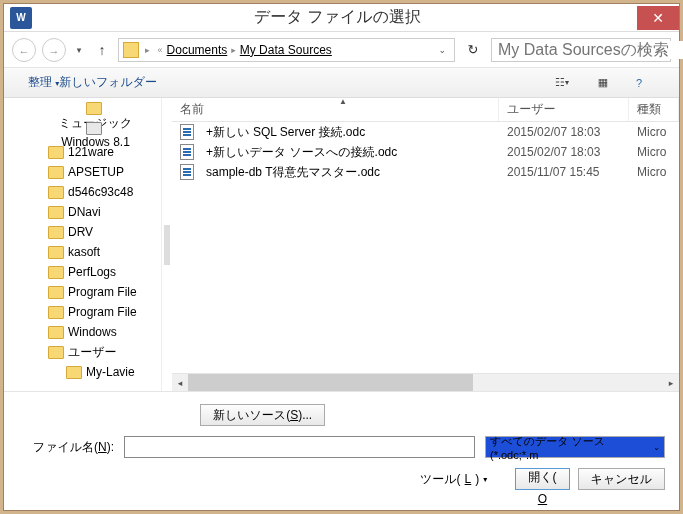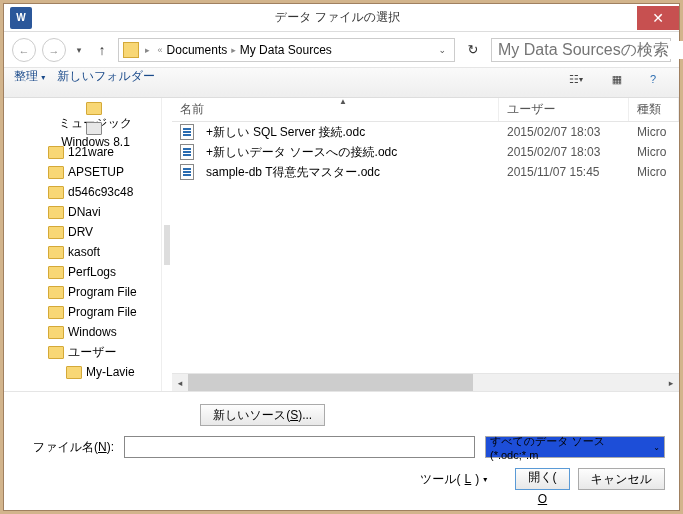--- a/index.html
+++ b/index.html
@@ -1,35 +1,35 @@
 <!DOCTYPE html>
 <html><head>
 <meta charset="utf-8">
 <style>
 * { box-sizing: border-box; margin: 0; padding: 0; font-family: "Meiryo UI", "Segoe UI", sans-serif; }
 body { width: 683px; height: 514px; background: #d2b48c; overflow: hidden; }
 .window { position: absolute; top: 3px; left: 3px; width: 677px; height: 508px; background: #fff; border: 1px solid #a08060; display: flex; flex-direction: column; }
 .titlebar { height: 28px; background: #fff; display: flex; align-items: center; border-bottom: 1px solid #ddd; }
 .app-icon { width: 22px; height: 22px; margin: 0 6px; background: #2b579a; border-radius: 2px; display: flex; align-items: center; justify-content: center; color: #fff; font-weight: bold; font-size: 10px; }
-.title { flex: 1; text-align: center; font-size: 12px; color: #333; }
+.title { flex: 1; text-align: center; font-size: 16px; color: #333; }
 .close-btn { width: 42px; height: 24px; background: #c75050; color: #fff; display: flex; align-items: center; justify-content: center; font-size: 14px; cursor: pointer; }
 .navbar { height: 36px; display: flex; align-items: center; padding: 0 8px; gap: 6px; border-bottom: 1px solid #e5e5e5; }
 .nav-btn { width: 24px; height: 24px; border: 1px solid #ccc; border-radius: 50%; display: flex; align-items: center; justify-content: center; font-size: 11px; color: #888; cursor: pointer; background: #fff; }
 .nav-dd { width: 14px; font-size: 9px; color: #555; cursor: pointer; text-align: center; }
 .up-btn { width: 20px; height: 20px; display: flex; align-items: center; justify-content: center; font-size: 14px; color: #333; cursor: pointer; }
 .breadcrumb { flex: 1; height: 24px; border: 1px solid #ccc; display: flex; align-items: center; padding: 0 4px; font-size: 12px; }
 .bc-icon { width: 16px; height: 16px; background: #f8d775; border: 1px solid #d4a938; margin-right: 2px; }
 .bc-sep { color: #888; padding: 0 4px; font-size: 9px; }
-.bc-item { cursor: pointer; }
+.bc-item { cursor: pointer; text-decoration: underline; }
 .bc-dd { margin-left: auto; color: #555; font-size: 9px; padding: 0 4px; cursor: pointer; }
 .refresh-btn { width: 24px; height: 24px; display: flex; align-items: center; justify-content: center; font-size: 13px; cursor: pointer; color: #333; }
 .search-box { width: 180px; height: 24px; border: 1px solid #ccc; display: flex; align-items: center; }
 .search-input { flex: 1; border: none; outline: none; padding: 0 6px; font-size: 16px; color: #14532d; }
 .search-icon { width: 24px; text-align: center; color: #555; font-size: 12px; cursor: pointer; }
-.toolbar { height: 30px; background: linear-gradient(#fafafa, #eee); display: flex; align-items: flex-start; padding: 0 10px; gap: 12px; font-size: 12px; color: #1a4a8a; border-bottom: 1px solid #ddd; }
+.toolbar { height: 30px; background: linear-gradient(#fafafa, #eee); display: flex; align-items: center; padding: 0 24px; gap: 0; font-size: 12px; color: #1a4a8a; border-bottom: 1px solid #ddd; }
 .tb-item { cursor: pointer; }
 .tb-right { margin-left: auto; display: flex; gap: 4px; }
 .view-btn { width: 32px; height: 22px; border: 1px solid transparent; display: flex; align-items: center; justify-content: center; cursor: pointer; font-size: 11px; color: #444; }
 .view-btn.dd { width: 42px; }
 .body { flex: 1; display: flex; overflow: hidden; }
 .tree { width: 158px; overflow-y: auto; overflow-x: hidden; padding: 4px 0; font-size: 12px; border-right: 1px solid #eee; }
 .tree-item { display: flex; align-items: center; height: 20px; padding-left: 8px; cursor: pointer; white-space: nowrap; }
 .tree-item .folder-icon { width: 16px; height: 13px; background: #f8d775; border: 1px solid #d4a938; border-radius: 1px; margin-right: 4px; flex-shrink: 0; }
 .tree-item .drive-icon { width: 16px; height: 13px; background: #e8e8e8; border: 1px solid #888; border-radius: 1px; margin-right: 4px; flex-shrink: 0; }
 .tree-item.l1 { padding-left: 26px; flex-direction: column; }

